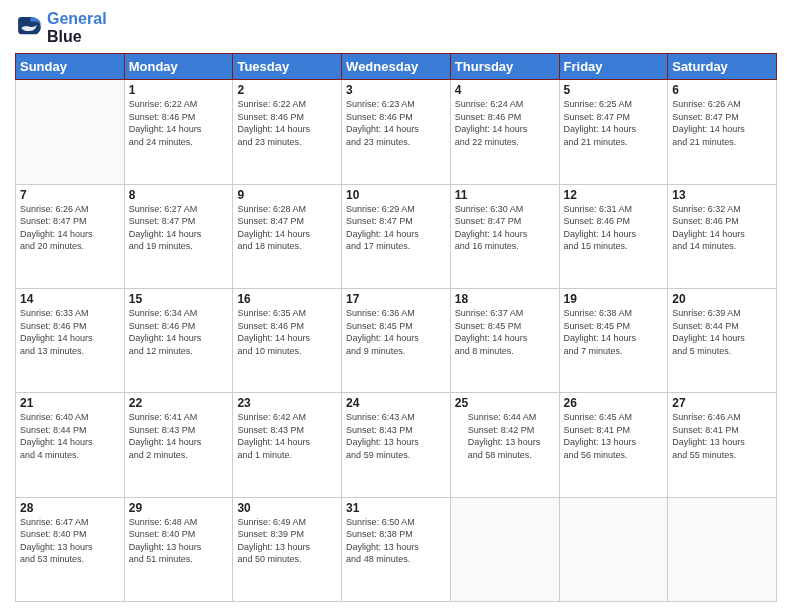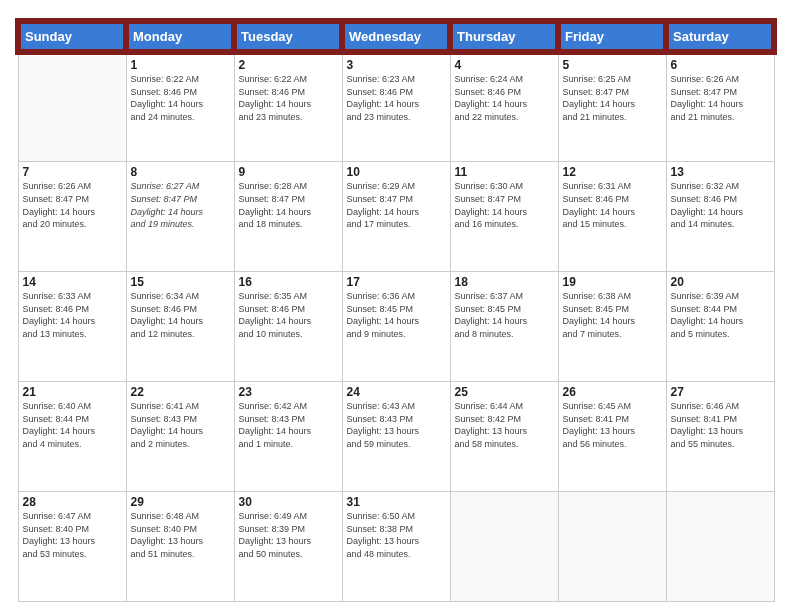--- a/index.html
+++ b/index.html
@@ -57,21 +57,21 @@
       flex: 1;
       table-layout: fixed;
     }
     .calendar-table th {
       background: #3a7bd5;
       color: #fff;
       font-size: 13px;
       font-weight: bold;
       padding: 5px 4px;
       text-align: left;
-      border: 6px solid #7f1d1d;
+      border: 1px solid #7f1d1d;
     }
     .calendar-table td {
       vertical-align: top;
       border: 1px solid #ccc;
       padding: 3px 4px;
       font-size: 9.5px;
       color: #333;
       background: #fff;
       height: 80px;
     }
@@ -92,20 +92,31 @@
     }
     tr:last-child td {
       
     }
   </style>
 </head>
 <body>
 
 <div class="page">
   <div class="header">
+    <div class="logo">
+      <svg class="logo-icon" viewBox="0 0 36 36" xmlns="http://www.w3.org/2000/svg">
+        <path d="M4 8 Q4 4 8 4 L20 4 Q28 4 32 12 Q36 20 28 26 L8 26 Q4 26 4 22 Z" fill="#1a3a6e"></path>
+        <path d="M20 4 Q32 4 34 14 Q30 8 20 10 Z" fill="#3a7bd5"></path>
+        <path d="M8 18 Q12 14 18 16 Q24 18 28 14 Q26 22 18 22 Q10 22 8 18 Z" fill="#fff" opacity="0.9"></path>
+      </svg>
+      <div class="logo-text">
+        <div><span class="blue">General</span></div>
+        <div>Blue</div>
+      </div>
+    </div>
     <div class="title-block">
     </div>
   </div>
 
   <table class="calendar-table">
     <thead>
       <tr>
       <th>Sunday</th>
           <th>Monday</th>
           <th>Tuesday</th>
@@ -164,21 +175,21 @@
         <tr>
           <td>
             <span class="day-number">7</span>
             <div class="day-info" style="white-space: pre-line;">Sunrise: 6:26 AM
 Sunset: 8:47 PM
 Daylight: 14 hours
 and 20 minutes.</div>
           </td>
           <td>
             <span class="day-number">8</span>
-            <div class="day-info" style="white-space: pre-line; font-style: italic;">Sunrise: 6:27 AM
+            <div class="day-info" style="white-space: pre-line;">Sunrise: 6:27 AM
 Sunset: 8:47 PM
 Daylight: 14 hours
 and 19 minutes.</div>
           </td>
           <td>
             <span class="day-number">9</span>
             <div class="day-info" style="white-space: pre-line;">Sunrise: 6:28 AM
 Sunset: 8:47 PM
 Daylight: 14 hours
 and 18 minutes.</div>
@@ -287,21 +298,21 @@
           </td>
           <td>
             <span class="day-number">24</span>
             <div class="day-info" style="white-space: pre-line;">Sunrise: 6:43 AM
 Sunset: 8:43 PM
 Daylight: 13 hours
 and 59 minutes.</div>
           </td>
           <td>
             <span class="day-number">25</span>
-            <div class="day-info" style="white-space: pre-line;">Sunrise: 6:44 AM
+            <div class="day-info" style="white-space: pre-line; margin-left: 13px;">Sunrise: 6:44 AM
 Sunset: 8:42 PM
 Daylight: 13 hours
 and 58 minutes.</div>
           </td>
           <td>
             <span class="day-number">26</span>
             <div class="day-info" style="white-space: pre-line;">Sunrise: 6:45 AM
 Sunset: 8:41 PM
 Daylight: 13 hours
 and 56 minutes.</div>

